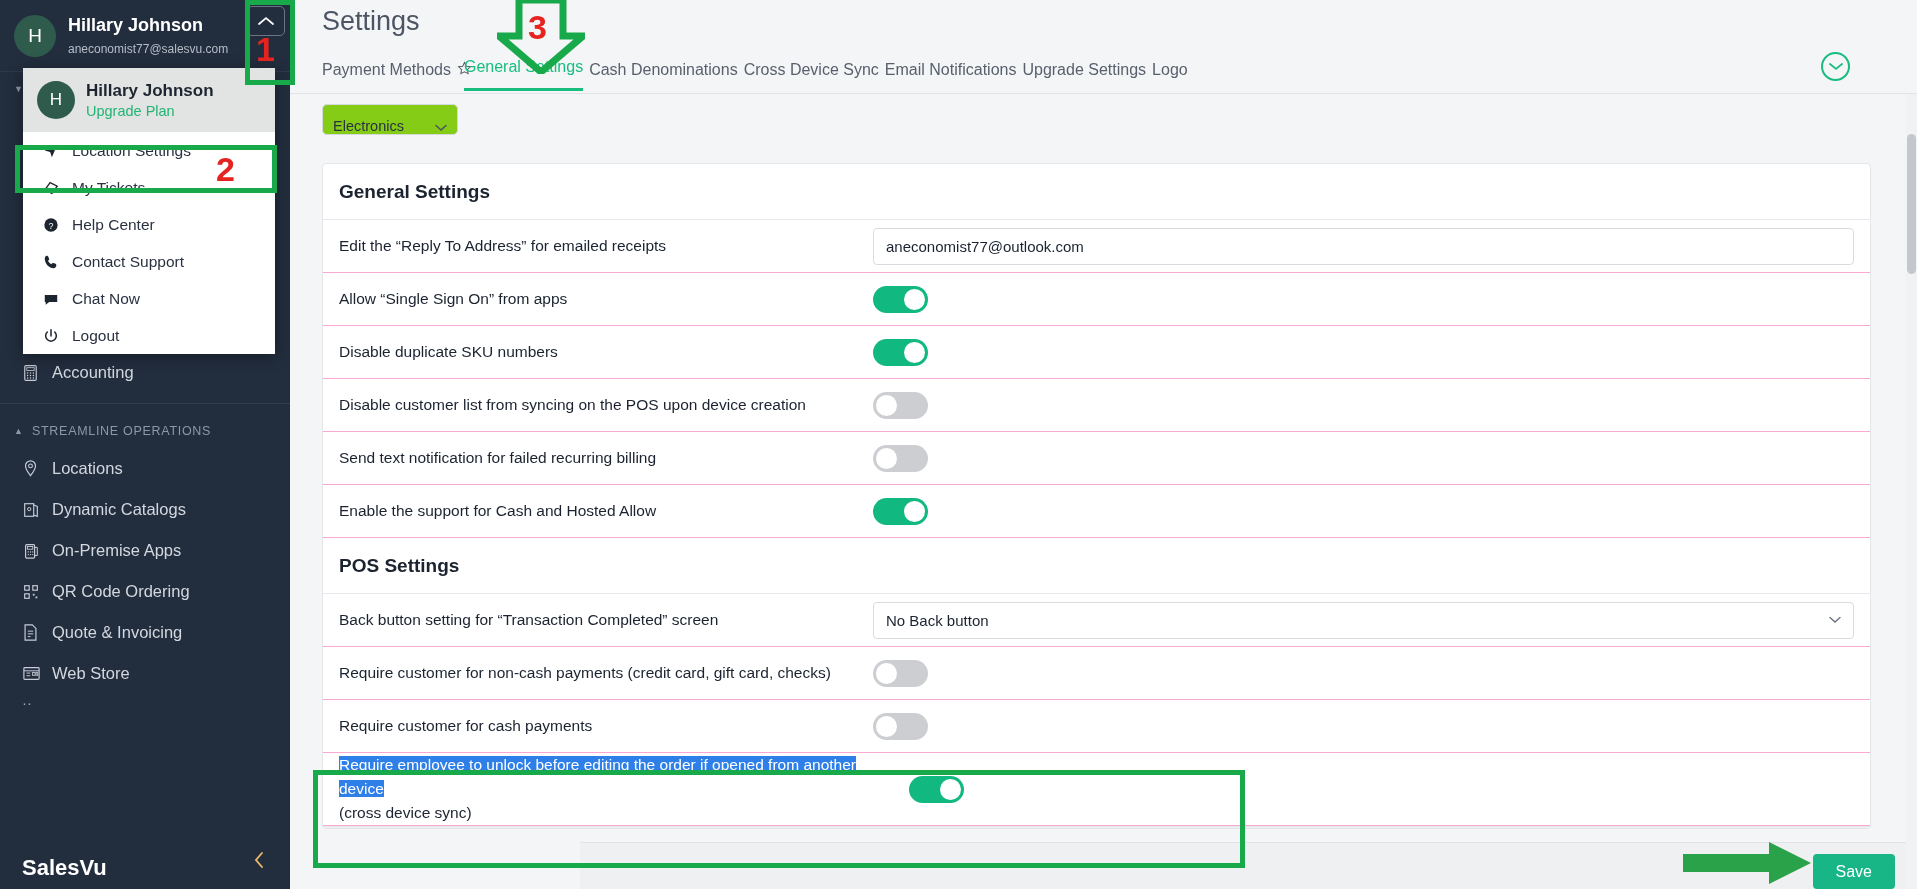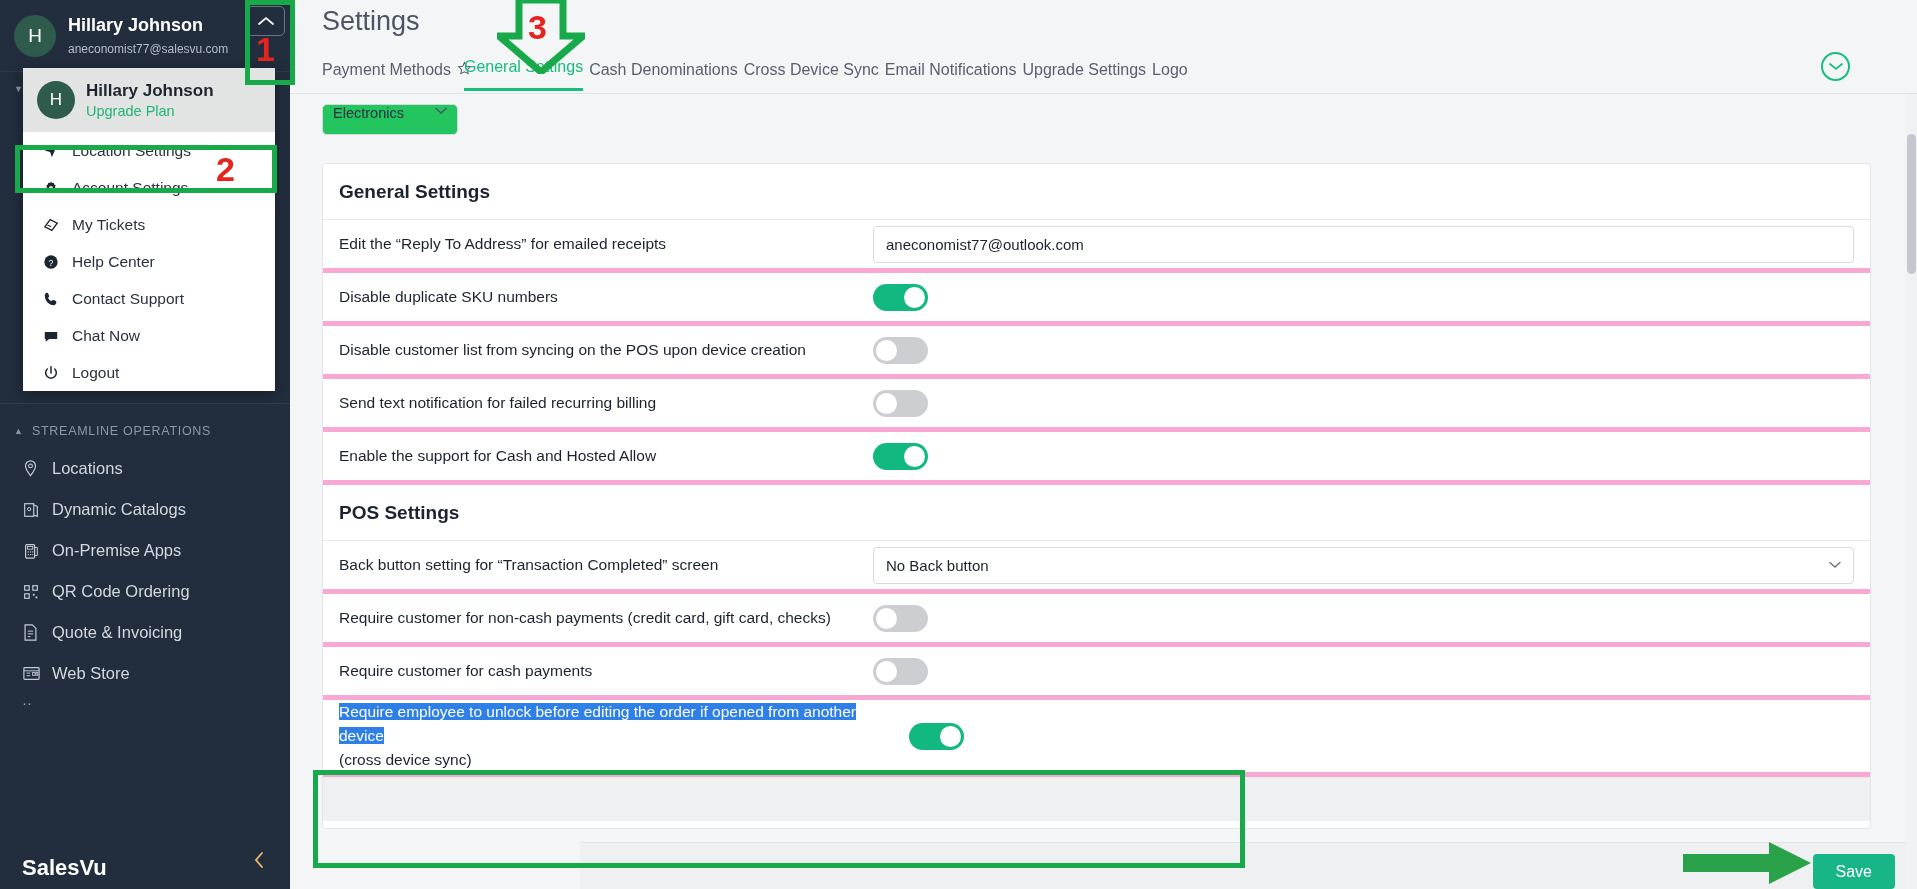--- a/index.html
+++ b/index.html
@@ -120,22 +120,22 @@
     width: 29px; height: 29px; border-radius: 50%;
     border: 2px solid #17bd7e; color: #17bd7e;
     display: flex; align-items: center; justify-content: center;
     font-size: 12px;
   }
 
   
   #locsel {
     position: absolute; left: 32px; top: 104px;
     width: 136px; height: 31px;
-    background: #22c55e; border: 1px solid #d5d8dd; border-radius: 5px;
-    display: flex; align-items: flex-start; justify-content: space-between;
+    background: #84cc16; border: 1px solid #d5d8dd; border-radius: 5px;
+    display: flex; align-items: flex-end; justify-content: space-between;
     padding: 0 10px; font-size: 14.5px; color: #2a3140;
   }
   #locsel .chev { color: #4b5563; font-size: 11px; }
 
   
   #card {
     position: absolute; left: 32px; top: 163px; right: 46px;
     background: #ffffff;
     border: 1px solid #e3e5e9;
     border-radius: 4px;
@@ -143,21 +143,21 @@
     overflow: hidden;
   }
   .sect-head {
     height: 56px; display: flex; align-items: center;
     padding-left: 16px; font-size: 19px; font-weight: bold; color: #1b2330;
     border-bottom: 1px solid #e6e8ec;
   }
   .row {
     display: flex; align-items: center;
     min-height: 53px; padding: 0 16px;
-    border-bottom: 5px solid #f9a8d4;
+    border-bottom: 1px solid #f9a8d4;
   }
   .row.tall { min-height: 66px; gap: 36px; }
   .row .lbl { width: 534px; flex: 0 0 auto; font-size: 15.5px; color: #1b2330; line-height: 1.55; }
   .row .ctl { flex: 1 1 auto; display: flex; }
   .sel-hl { background: #2e7fe8; color: #ffffff; }
 
   .txtfield {
     width: 100%; height: 37px;
     border: 1px solid #d8dbe0; border-radius: 4px;
     background: #ffffff; padding: 0 12px;
@@ -410,29 +410,20 @@
       <span class="ic">
         <svg width="16" height="16" viewBox="0 0 18 18">
             <path d="M16 2 L2 8.5 L8 10 L10 16 Z" fill="#1d2530"></path>
           </svg>
       </span>
       <span>Location Settings</span>
     </div>
     <div class="dd-item">
       <span class="ic">
         <svg width="16" height="16" viewBox="0 0 18 18">
-            <path d="M9 1.5l1 1.9 2.1-.4.4 2.1 1.9 1-1 1.9 1 1.9-1.9 1-.4 2.1-2.1-.4-1 1.9-1-1.9-2.1.4-.4-2.1-1.9-1 1-1.9-1-1.9 1.9-1 .4-2.1 2.1.4z" fill="#1d2530"></path>
-            <circle cx="9" cy="9" r="2.3" fill="#e2e3e3"></circle>
-          </svg>
-      </span>
-      <span>Account Settings</span>
-    </div>
-    <div class="dd-item">
-      <span class="ic">
-        <svg width="16" height="16" viewBox="0 0 18 18">
             <path d="M2 11 L8 3 L16 7 L10 15 Z" fill="none" stroke="#1d2530" stroke-width="1.5"></path>
             <path d="M5 9l4 2" stroke="#1d2530" stroke-width="1.2"></path>
           </svg>
       </span>
       <span>My Tickets</span>
     </div>
     <div class="dd-item">
       <span class="ic">
         <svg width="16" height="16" viewBox="0 0 18 18">
             <circle cx="9" cy="9" r="7.5" fill="#1d2530"></circle>
@@ -523,20 +514,28 @@
 
       <div class="sect-head">General Settings</div>
 
       <div class="row">
         <div class="lbl">Edit the “Reply To Address” for emailed receipts</div>
         <div class="ctl">
           <div class="txtfield">aneconomist77@outlook.com</div>
         </div>
       </div>
 
+      <div class="row">
+        <div class="lbl">Allow “Single Sign On” from apps</div>
+        <div class="ctl">
+          <div class="toggle on">
+              <div class="knob"></div>
+            </div>
+        </div>
+      </div>
 
       <div class="row">
         <div class="lbl">Disable duplicate SKU numbers</div>
         <div class="ctl">
           <div class="toggle on">
               <div class="knob"></div>
             </div>
         </div>
       </div>
 

